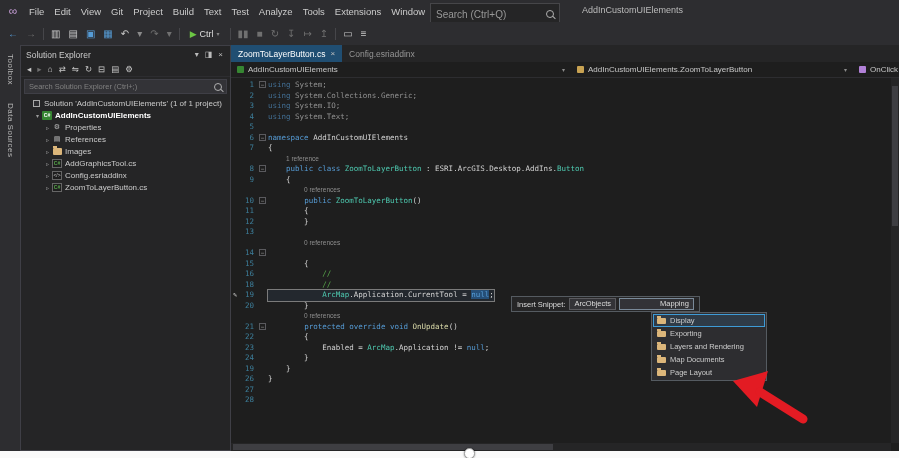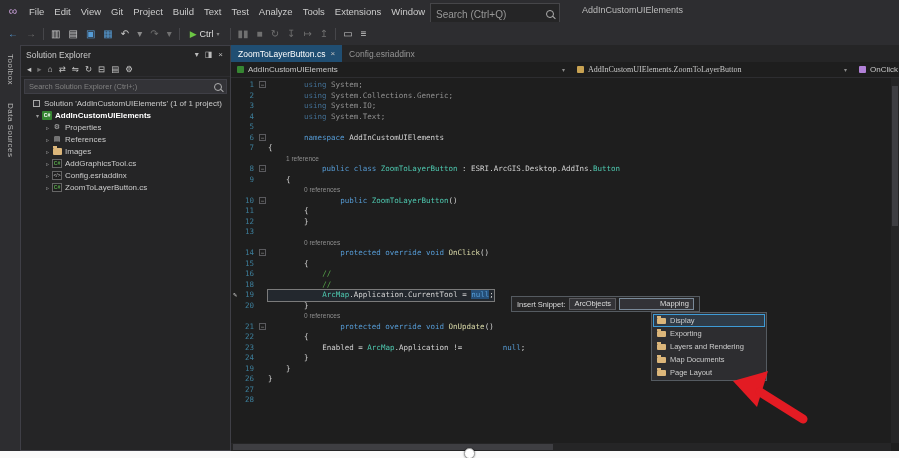--- a/index.html
+++ b/index.html
@@ -59,38 +59,38 @@
   .editor{position:absolute;left:231px;top:45px;right:0;bottom:7px;background:#1E1E1E;z-index:3;overflow:hidden;}
   .tabbar{height:17px;background:#252526;display:flex;align-items:stretch;font-size:8.5px;}
   .tab{display:flex;align-items:center;padding:0 7px;color:#969696;gap:5px;cursor:default;white-space:nowrap;}
   .tab.active{background:#204E72;color:#FFFFFF;}
   .tab-close{color:#C0C0C0;font-size:8px;}
   .navbar{height:15px;background:#1E1E1E;border-bottom:1px solid #2D2D30;display:flex;align-items:center;
           font-size:8px;color:#C8C8C8;}
   .nav-sec{display:flex;align-items:center;gap:4px;padding:0 6px;box-sizing:border-box;overflow:hidden;}
   .nav-sec .chev{margin-left:auto;}
   .s1{width:340px;}
-  .s2{width:282px;font-family:Liberation Serif, serif;}
+  .s2{width:282px;}
   .s3{flex:1;}
   .nav-ic{width:7px;height:7px;flex:0 0 7px;border-radius:1px;}
   .nav-ic.proj{background:#368632;}
   .nav-ic.cls{background:#C8A252;}
   .nav-ic.mem{background:#B180D7;}
   .code-wrap{position:absolute;top:33px;left:0;right:8px;bottom:8px;overflow:hidden;
              font-family:"DejaVu Sans Mono",monospace;font-size:7.5px;padding-top:2px;}
   .code-row{height:10.5px;line-height:10.5px;display:flex;white-space:pre;position:relative;}
   .gutter{flex:0 0 26px;text-align:right;color:#3D7E9A;padding-right:3px;box-sizing:border-box;}
   .fold{flex:0 0 11px;text-align:center;color:#9B9B9B;font-size:6px;line-height:10.5px;}
   .fold .fbox{display:inline-block;width:7px;height:7px;line-height:5px;border:1px solid #5A5A5E;
               background:#1E1E1E;box-sizing:border-box;font-size:6px;}
   .ctext{display:inline-block;}
   .faded .ctext{opacity:.62;}
   .current .ctext{outline:1px solid #7A7A7A;background:#23282E;}
   .pencil{position:absolute;left:2px;top:0;color:#C8C8C8;font-size:7px;}
-  .tk-k{color:#569CD6;margin-left:36px;}
+  .tk-k{color:#569CD6;}
   .tk-t{color:#4EC9B0;}
   .tk-m{color:#DCDCAA;}
   .tk-p{color:#D4D4D4;}
   .tk-c{color:#57A64A;}
   .tk-ks{color:#569CD6;background:#264F78;}
   .lens{color:#8F8F8F;font-size:6.5px;font-family:"Liberation Sans",sans-serif;line-height:10.5px;}
   
   .snippet-bar{position:absolute;left:280px;top:251px;display:flex;align-items:center;gap:4px;
                background:#252526;border:1px solid #555B61;padding:1px 5px;font-size:7.5px;color:#DCDCDC;
                height:12px;z-index:20;white-space:nowrap;}
@@ -280,21 +280,21 @@
       <div class="code-row"><span class="gutter">7</span><span class="fold"></span><span class="ctext"><span class="tk-p">{</span></span></div>
       <div class="code-row"><span class="gutter"></span><span class="fold"></span><span class="lens" style="padding-left: 18px;">1 reference</span></div>
       <div class="code-row"><span class="gutter">8</span><span class="fold"><span class="fbox">−</span></span><span class="ctext"><span class="tk-p">    </span><span class="tk-k">public class </span><span class="tk-t">ZoomToLayerButton</span><span class="tk-p"> : ESRI.ArcGIS.Desktop.AddIns.</span><span class="tk-t">Button</span></span></div>
       <div class="code-row"><span class="gutter">9</span><span class="fold"></span><span class="ctext"><span class="tk-p">    {</span></span></div>
       <div class="code-row"><span class="gutter"></span><span class="fold"></span><span class="lens" style="padding-left: 36px;">0 references</span></div>
       <div class="code-row"><span class="gutter">10</span><span class="fold"><span class="fbox">−</span></span><span class="ctext"><span class="tk-p">        </span><span class="tk-k">public </span><span class="tk-t">ZoomToLayerButton</span><span class="tk-p">()</span></span></div>
       <div class="code-row"><span class="gutter">11</span><span class="fold"></span><span class="ctext"><span class="tk-p">        {</span></span></div>
       <div class="code-row"><span class="gutter">12</span><span class="fold"></span><span class="ctext"><span class="tk-p">        }</span></span></div>
       <div class="code-row"><span class="gutter">13</span><span class="fold"></span><span class="ctext"></span></div>
       <div class="code-row"><span class="gutter"></span><span class="fold"></span><span class="lens" style="padding-left: 36px;">0 references</span></div>
-      <div class="code-row"><span class="gutter">14</span><span class="fold"><span class="fbox">−</span></span><span class="ctext"><span class="tk-p">        </span><span class="tk-k">protected override void </span><span class="tk-m">OnClick</span><span class="tk-p">()</span></span></div>
+      <div class="code-row"><span class="gutter">14</span><span class="fold"><span class="fbox">−</span></span></div>
       <div class="code-row"><span class="gutter">15</span><span class="fold"></span><span class="ctext"><span class="tk-p">        {</span></span></div>
       <div class="code-row"><span class="gutter">16</span><span class="fold"></span><span class="ctext"><span class="tk-c">            //</span></span></div>
       <div class="code-row"><span class="gutter">18</span><span class="fold"></span><span class="ctext"><span class="tk-c">            //</span></span></div>
       <div class="code-row current"><span class="pencil">✎</span><span class="gutter">19</span><span class="fold"></span><span class="ctext"><span class="tk-p">            </span><span class="tk-t">ArcMap</span><span class="tk-p">.Application.CurrentTool = </span><span class="tk-ks">null</span><span class="tk-p">;</span></span></div>
       <div class="code-row"><span class="gutter">20</span><span class="fold"></span><span class="ctext"><span class="tk-p">        }</span></span></div>
       <div class="code-row"><span class="gutter"></span><span class="fold"></span><span class="lens" style="padding-left: 36px;">0 references</span></div>
       <div class="code-row"><span class="gutter">21</span><span class="fold"><span class="fbox">−</span></span><span class="ctext"><span class="tk-p">        </span><span class="tk-k">protected override void </span><span class="tk-m">OnUpdate</span><span class="tk-p">()</span></span></div>
       <div class="code-row"><span class="gutter">22</span><span class="fold"></span><span class="ctext"><span class="tk-p">        {</span></span></div>
       <div class="code-row"><span class="gutter">23</span><span class="fold"></span><span class="ctext"><span class="tk-p">            Enabled = </span><span class="tk-t">ArcMap</span><span class="tk-p">.Application != </span><span class="tk-k">null</span><span class="tk-p">;</span></span></div>
       <div class="code-row"><span class="gutter">24</span><span class="fold"></span><span class="ctext"><span class="tk-p">        }</span></span></div>

